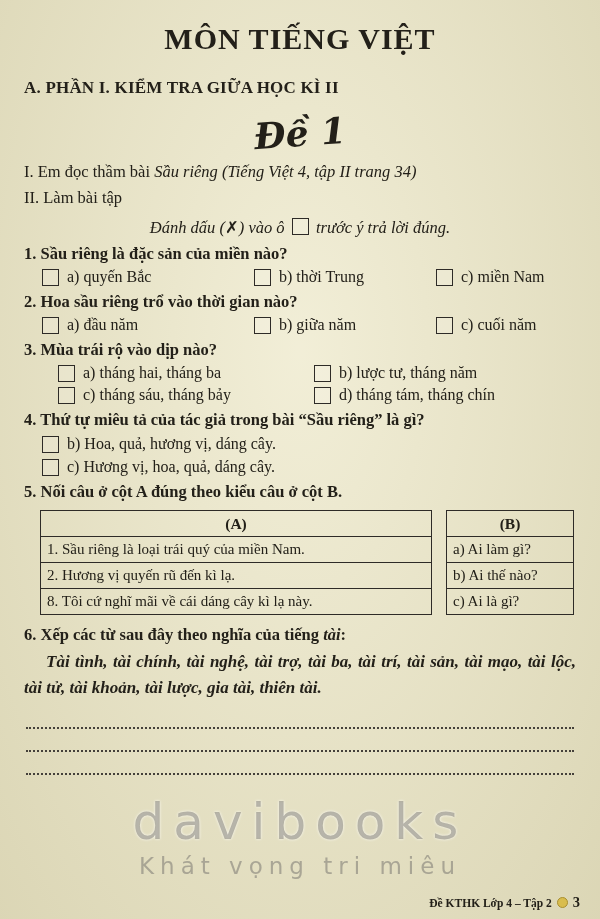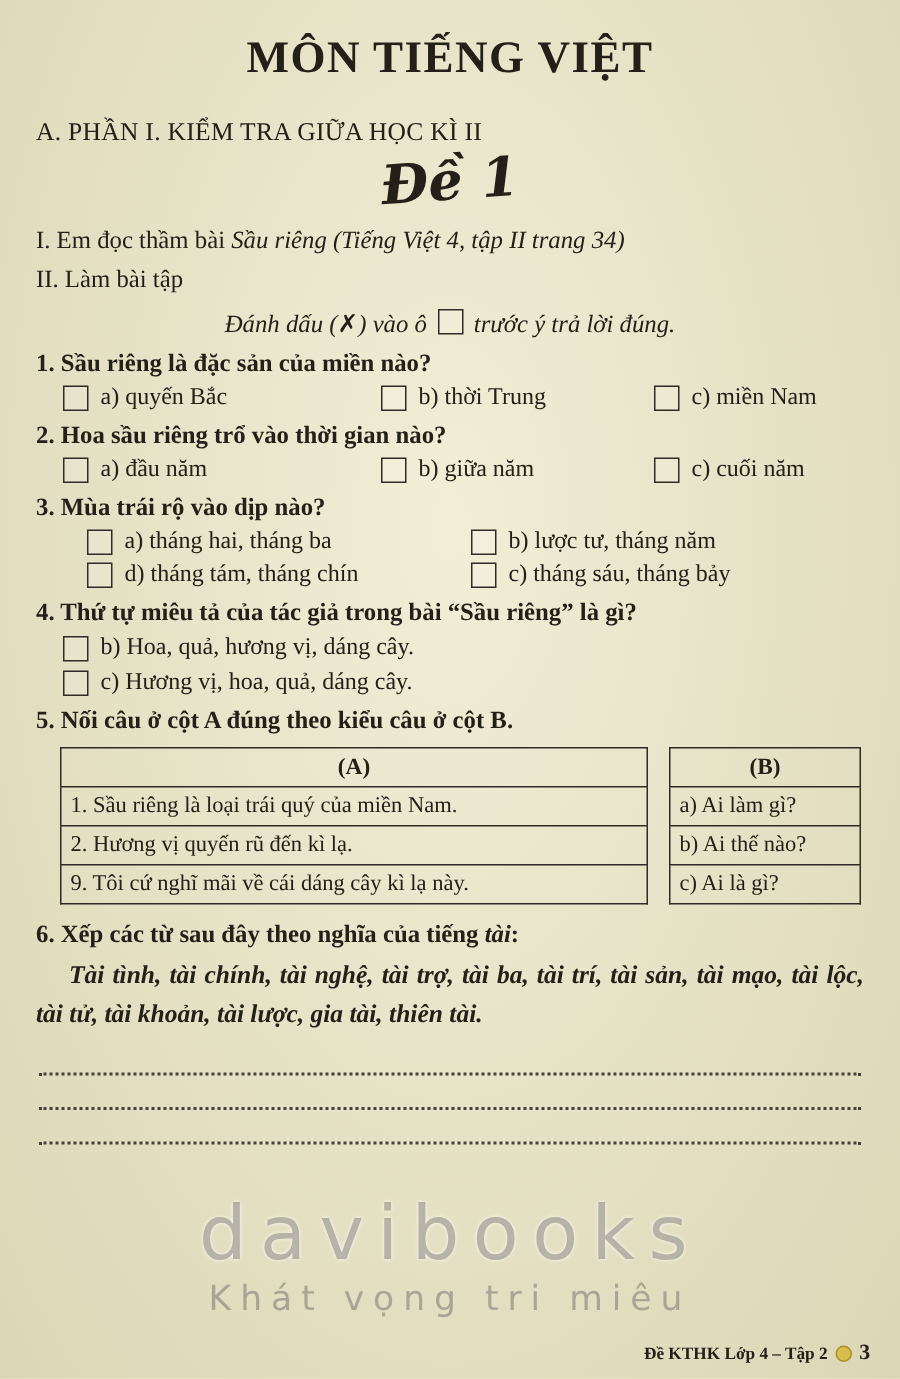--- a/index.html
+++ b/index.html
@@ -7,21 +7,21 @@
     width:600px;height:919px;box-sizing:border-box;
     background:#ece7c6;
     background-image:radial-gradient(ellipse at 50% 38%, rgba(255,255,255,0.30), rgba(99,92,60,0.12));
     color:#232019;
     font-family:"Liberation Serif","DejaVu Serif","DejaVu Sans",serif;
     font-size:16px;
     position:relative;overflow:hidden;
     padding:10px 24px 0;
   }
   .title{text-align:center;font-weight:700;font-size:30px;letter-spacing:1px;margin:12px 0 22px;}
-  .section-heading{font-size:17px;font-weight:400;margin:0 0 2px;letter-spacing:0.2px;}
+  .section-heading{font-size:17px;font-weight:700;margin:0 0 14px;letter-spacing:0.2px;}
   .exam-label{
     text-align:center;font-family:"DejaVu Serif",serif;font-style:italic;font-weight:700;
     font-size:36px;margin:2px 0 8px;transform:rotate(-4deg);
   }
   .line{margin:6px 0;font-weight:400;font-size:16.5px;}
   .reading-title{font-style:italic;}
   .instruction{text-align:center;font-style:italic;font-size:16.5px;font-weight:400;margin:10px 0 5px;}
   .inline-box{display:inline-block;width:15px;height:15px;border:1.5px solid #2e2b27;vertical-align:-2px;margin:0 3px;background:rgba(255,255,255,0.15);}
   .q-label{font-weight:700;font-size:16.5px;margin:6px 0 4px;}
   .opt{display:flex;align-items:center;font-size:16px;}
@@ -113,25 +113,25 @@
           <span>a) tháng hai, tháng ba</span>
         </label>
       <label class="opt">
           <span class="cb"></span>
           <span>b) lược tư, tháng năm</span>
         </label>
     </div>
     <div class="opt-row-2">
       <label class="opt">
           <span class="cb"></span>
+          <span>c) tháng sáu, tháng bảy</span>
+        </label>
+      <label class="opt">
+          <span class="cb"></span>
           <span>d) tháng tám, tháng chín</span>
-        </label>
-      <label class="opt">
-          <span class="cb"></span>
-          <span>c) tháng sáu, tháng bảy</span>
         </label>
     </div>
   </div>
 
   <div class="question">
     <div class="q-label">4. Thứ tự miêu tả của tác giả trong bài “Sầu riêng” là gì?</div>
     <div class="opt-col">
       <label class="opt">
           <span class="cb"></span>
           <span>b) Hoa, quả, hương vị, dáng cây.</span>
@@ -151,21 +151,21 @@
             <tr>
               <th>(A)</th>
             </tr>
         <tr>
               <td>1. Sầu riêng là loại trái quý của miền Nam.</td>
             </tr>
         <tr>
               <td>2. Hương vị quyến rũ đến kì lạ.</td>
             </tr>
         <tr>
-              <td>9. Tôi cứ nghĩ mãi về cái dáng cây kì lạ này.</td>
+              <td>8. Tôi cứ nghĩ mãi về cái dáng cây kì lạ này.</td>
             </tr>
       </tbody>
         </table>
       <table class="tbl tbl-b">
         <tbody>
             <tr>
               <th>(B)</th>
             </tr>
         <tr>
               <td>a) Ai làm gì?</td>

